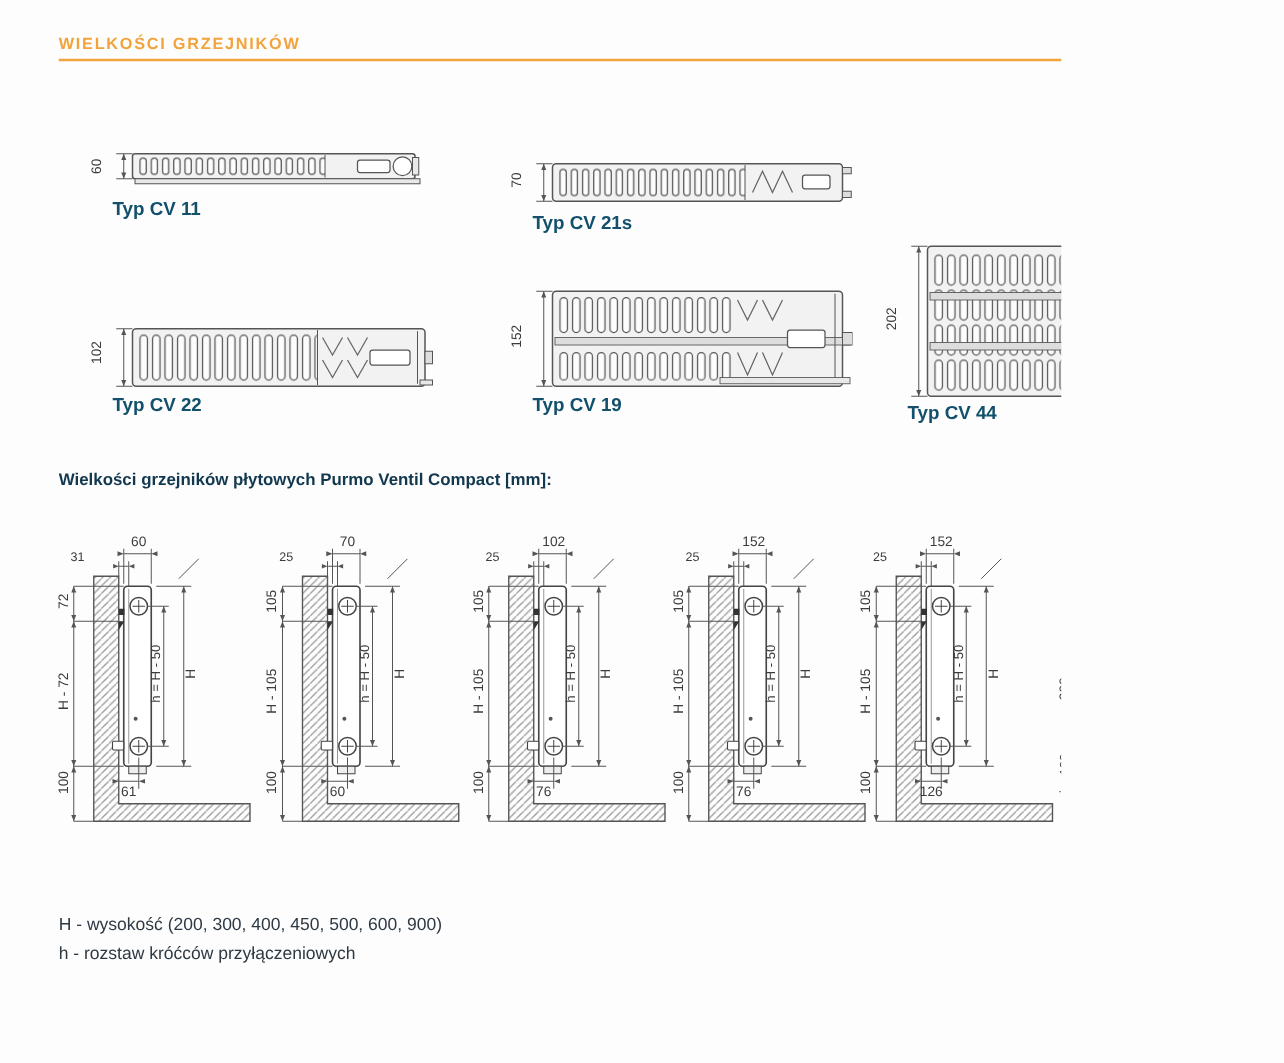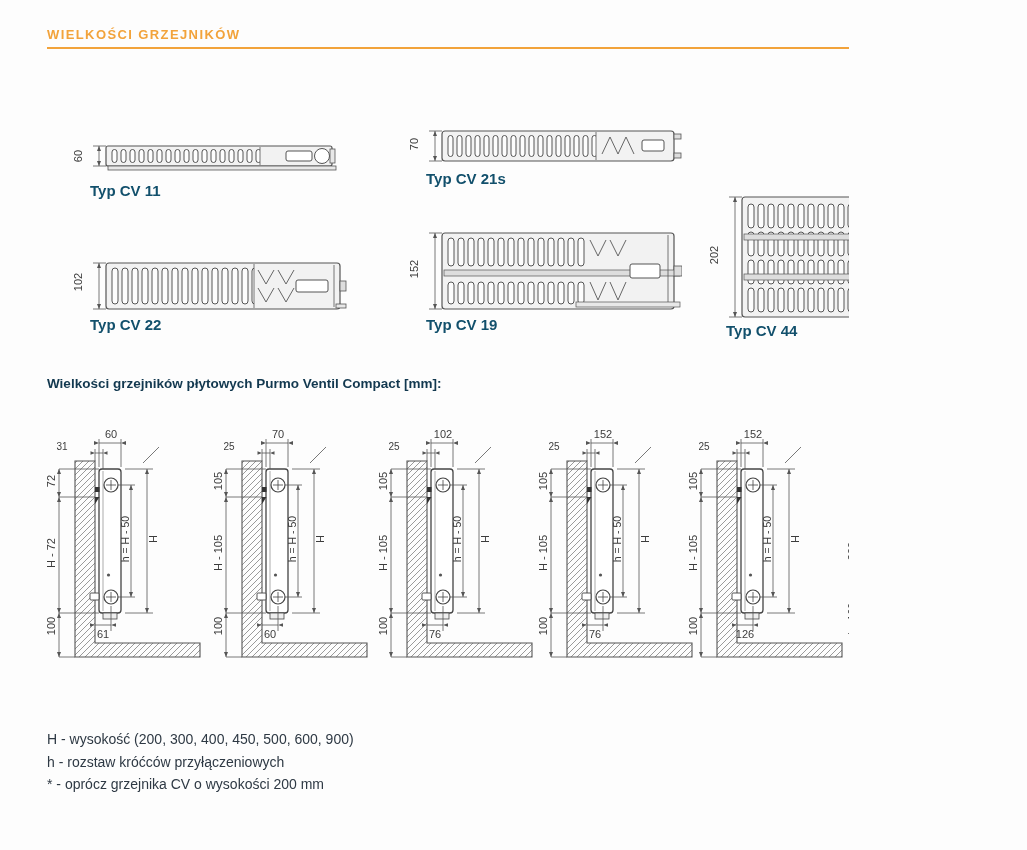--- a/index.html
+++ b/index.html
@@ -52,21 +52,21 @@
   .legend div{margin-bottom:6.5px;}
 </style>
 </head>
 <body>
 
 <div class="page">
 
   <span class="hdr-title">WIELKOŚCI GRZEJNIKÓW</span>
   <div class="hdr-rule"></div>
 
-  <div class="fig-top" style="left:68px;top:140px;width:300px;height:70px;">
+  <div class="fig-top" style="left:68px;top:117px;width:300px;height:70px;">
     <span class="dim-rot" style="top:10px;">60</span>
     <svg width="250" height="30" viewBox="0 0 250 30">
       <defs>
           <pattern id="fA" patternUnits="userSpaceOnUse" x="20" y="4" width="9" height="16">
         <rect x="2" y="1.5" width="5" height="13" rx="2.5" fill="#fdfdfd" stroke="#555" stroke-width="1"></rect>
           </pattern>
         </defs>
       <line x1="3" y1="2" x2="16" y2="2" stroke="#555" stroke-width="0.8"></line>
       <line x1="3" y1="22" x2="16" y2="22" stroke="#555" stroke-width="0.8"></line>
       <line x1="9" y1="2" x2="9" y2="22" stroke="#555" stroke-width="0.8"></line>
@@ -625,16 +625,15 @@
     <span class="dlab rot cd-up">200</span>
     <span class="dlab rot cd-low">min. 100</span>
     <span class="dlab rot cd-150">150</span>
     <span class="dlab rot cd-200">200</span>
     <span class="dlab cd-bot">126</span>
   </div>
 
   <div class="legend">
     <div>H - wysokość (200, 300, 400, 450, 500, 600, 900)</div>
     <div>h - rozstaw króćców przyłączeniowych</div>
-    <div>* - oprócz grzejnika CV o wysokości 200 mm</div>
   </div>
 
 </div>
 
 </body></html>

